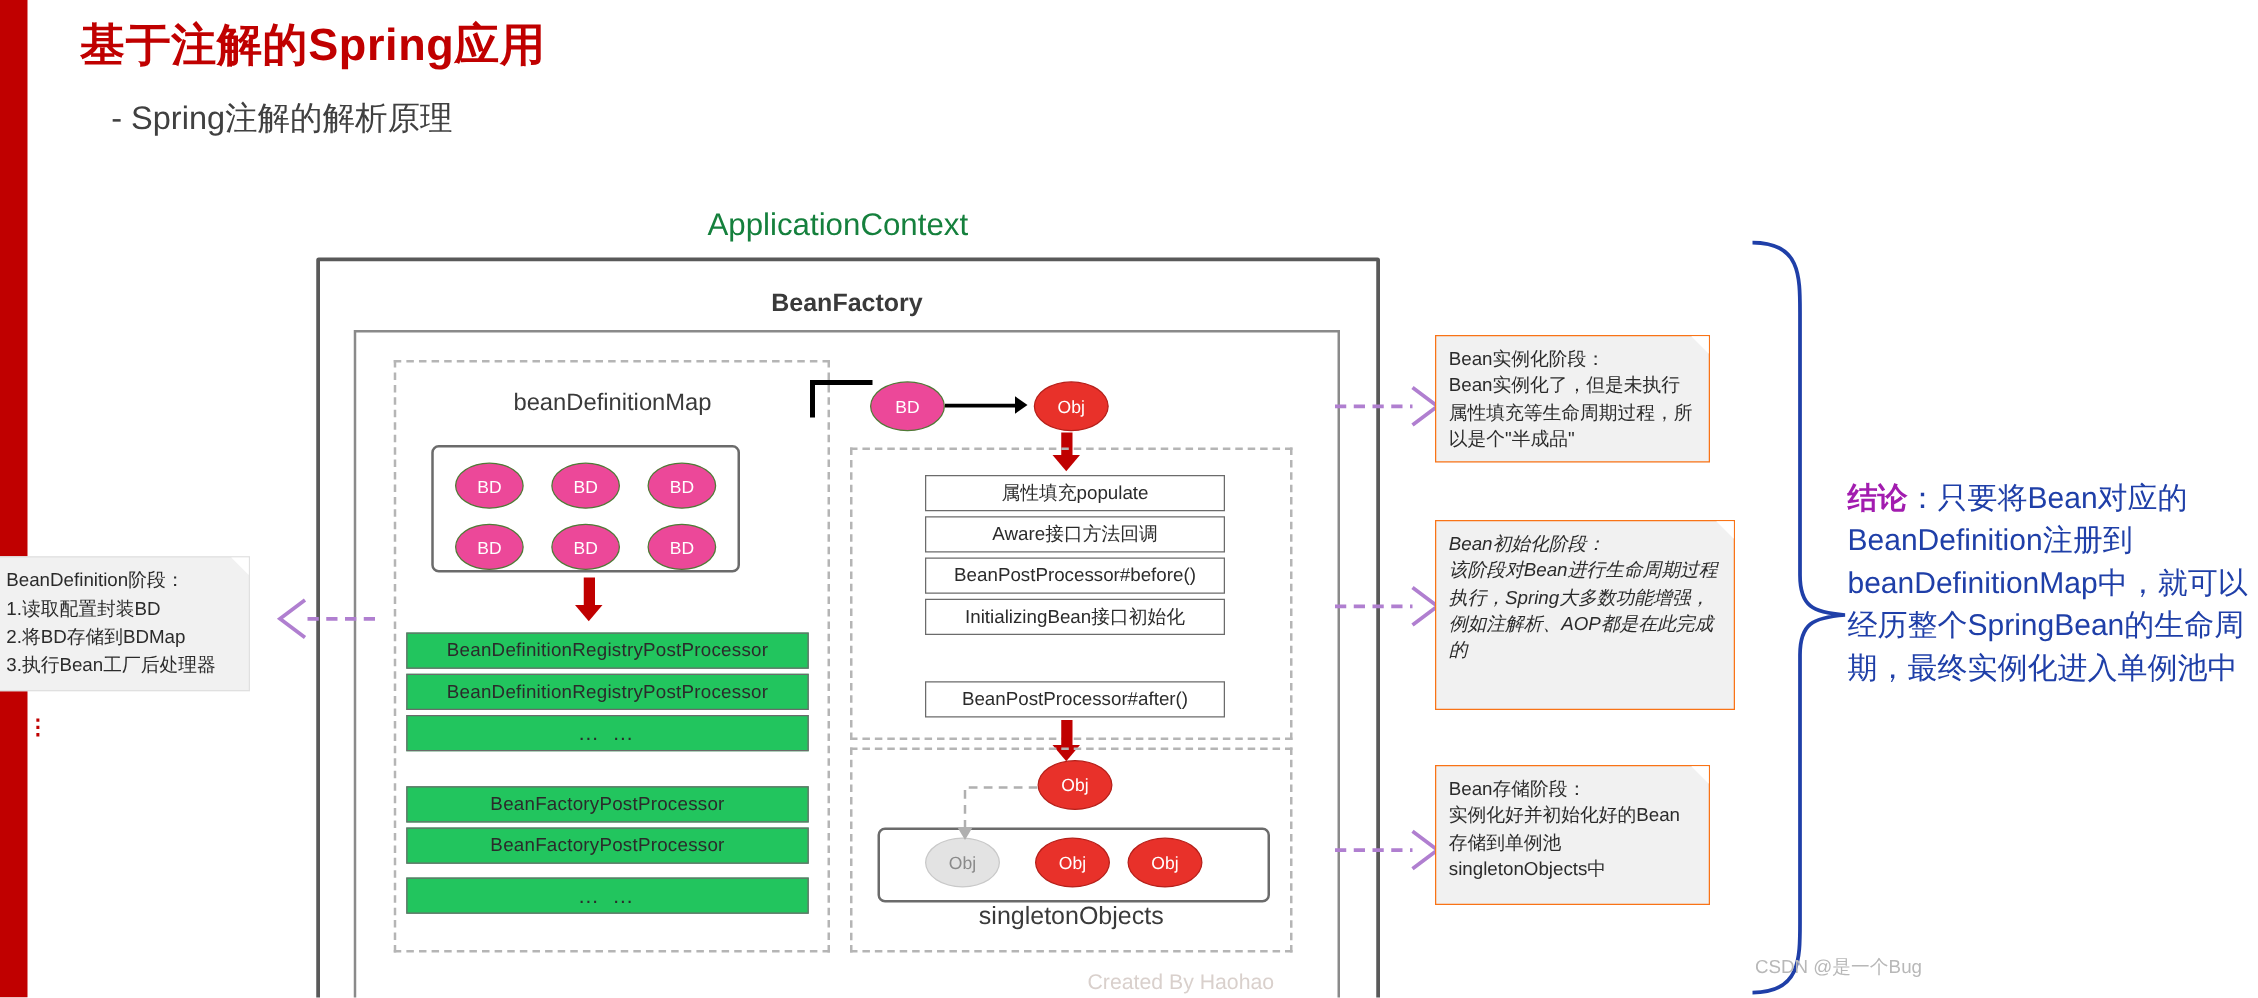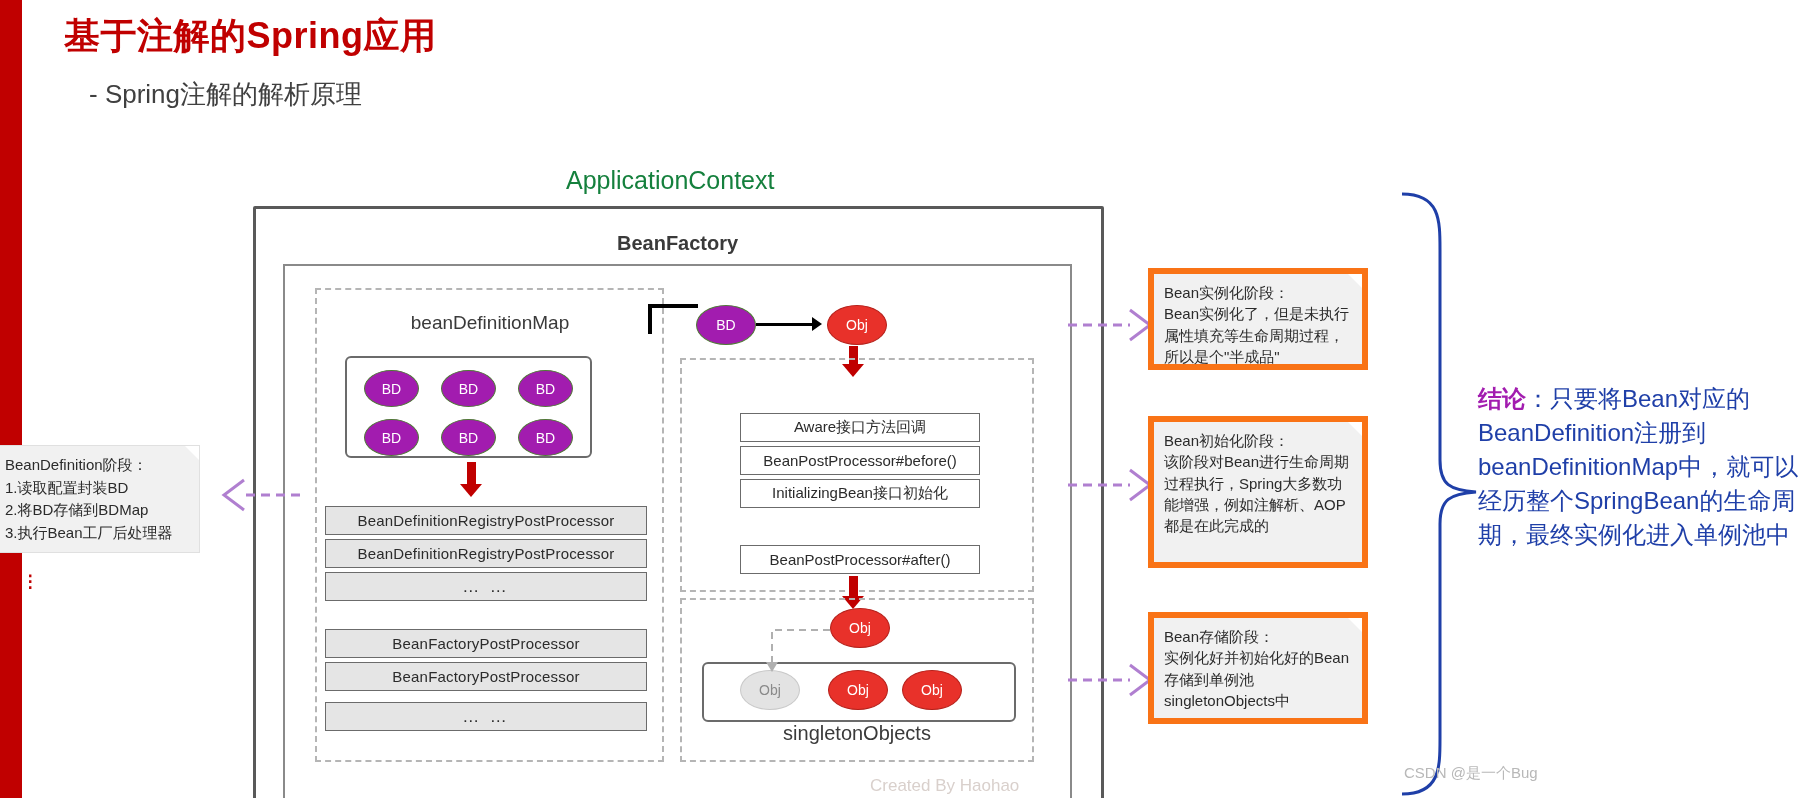--- a/index.html
+++ b/index.html
@@ -79,38 +79,38 @@
     border-radius: 6px;
   }
   .ellipse {
     position: absolute;
     border-radius: 50%;
     display: flex; align-items: center; justify-content: center;
     font-size: 14px; color: #ffffff;
   }
   .bd-e {
     width: 53px; height: 35px;
-    background: #a21caf;
+    background: #ec4899;
     border: 1px solid #4f7a36;
     color: #ffffff;
     font-size: 14px;
   }
   .obj-e {
     width: 53px; height: 35px;
     background: #e8312a;
     border: 1px solid #b5201a;
     color: #ffffff;
     font-size: 14px;
   }
 
   .list-item {
     position: absolute;
     height: 27px;
     border: 1.5px solid #6b6b6b;
-    background: #e5e5e5;
+    background: #22c55e;
     display: flex; align-items: center; justify-content: center;
     font-size: 15px; color: #2b2b2b;
     font-family: "Liberation Sans", sans-serif;
     letter-spacing: 0.2px;
   }
   .dots { font-size: 17px; letter-spacing: 3px; }
 
   .right-col-box {
     position: absolute; left: 680px; top: 358px;
     width: 350px; height: 230px;
@@ -160,21 +160,21 @@
     position: absolute; width: 0; height: 0;
     border-top: 7px solid transparent;
     border-bottom: 7px solid transparent;
     border-left: 10px solid #000;
   }
 
   
   .note {
     position: absolute;
     background: #f1f1f1;
-    border: 6px solid #f97316;
+    border: 1px solid #f97316;
     padding: 8px 10px 10px 10px;
     font-size: 15px;
     line-height: 1.42;
     color: #2b2b2b;
     box-sizing: border-box;
   }
   .note::after {
     content: "";
     position: absolute;
     top: 0; right: 0;
@@ -266,20 +266,21 @@
   <div class="h-line" style="left:756px; top:323px; width:58px;"></div>
   <div class="h-head" style="left:812px; top:317px;"></div>
 
   <div class="h-line" style="left:648px; top:304px; width:50px; height:4px;"></div>
   <div class="h-line" style="left:648px; top:304px; width:4px; height:30px;"></div>
 
   <div class="v-arrow" style="left:849px; top:346px; height:18px;"></div>
   <div class="v-arrow-head" style="left:842px; top:364px;"></div>
 
   <div class="right-col-box"></div>
+  <div class="step" style="top:380px;">属性填充populate</div>
   <div class="step" style="top:413px;">Aware接口方法回调</div>
   <div class="step" style="top:446px;">BeanPostProcessor#before()</div>
   <div class="step" style="top:479px;">InitializingBean接口初始化</div>
   <div class="step" style="top:545px;">BeanPostProcessor#after()</div>
 
   <div class="v-arrow" style="left:849px; top:576px; height:20px;"></div>
   <div class="v-arrow-head" style="left:842px; top:596px;"></div>
 
   <div class="right-col-box2"></div>
   <div class="ellipse obj-e" style="left:830px; top:608px; width:58px; height:38px;">Obj</div>
@@ -323,21 +324,21 @@
   <div>1.读取配置封装BD</div>
   <div>2.将BD存储到BDMap</div>
   <div>3.执行Bean工厂后处理器</div>
 </div>
 <div class="logo-badge">包 ⋮</div>
 
 <div class="note" style="left:1148px; top:268px; width:220px; height:102px;">
   <div>Bean实例化阶段：</div>
   <div>Bean实例化了，但是未执行属性填充等生命周期过程，所以是个"半成品"</div>
 </div>
-<div class="note" style="left:1148px; top:416px; width:220px; height:152px;">
+<div class="note" style="left:1148px; top:416px; width:240px; height:152px;font-style:italic;">
   <div>Bean初始化阶段：</div>
   <div>该阶段对Bean进行生命周期过程执行，Spring大多数功能增强，例如注解析、AOP都是在此完成的</div>
 </div>
 <div class="note" style="left:1148px; top:612px; width:220px; height:112px;">
   <div>Bean存储阶段：</div>
   <div>实例化好并初始化好的Bean存储到单例池singletonObjects中</div>
 </div>
 
 <div class="conclusion">
   <b>结论</b><span>：只要将Bean对应的BeanDefinition注册到beanDefinitionMap中，就可以经历整个SpringBean的生命周期，最终实例化进入单例池中</span>

